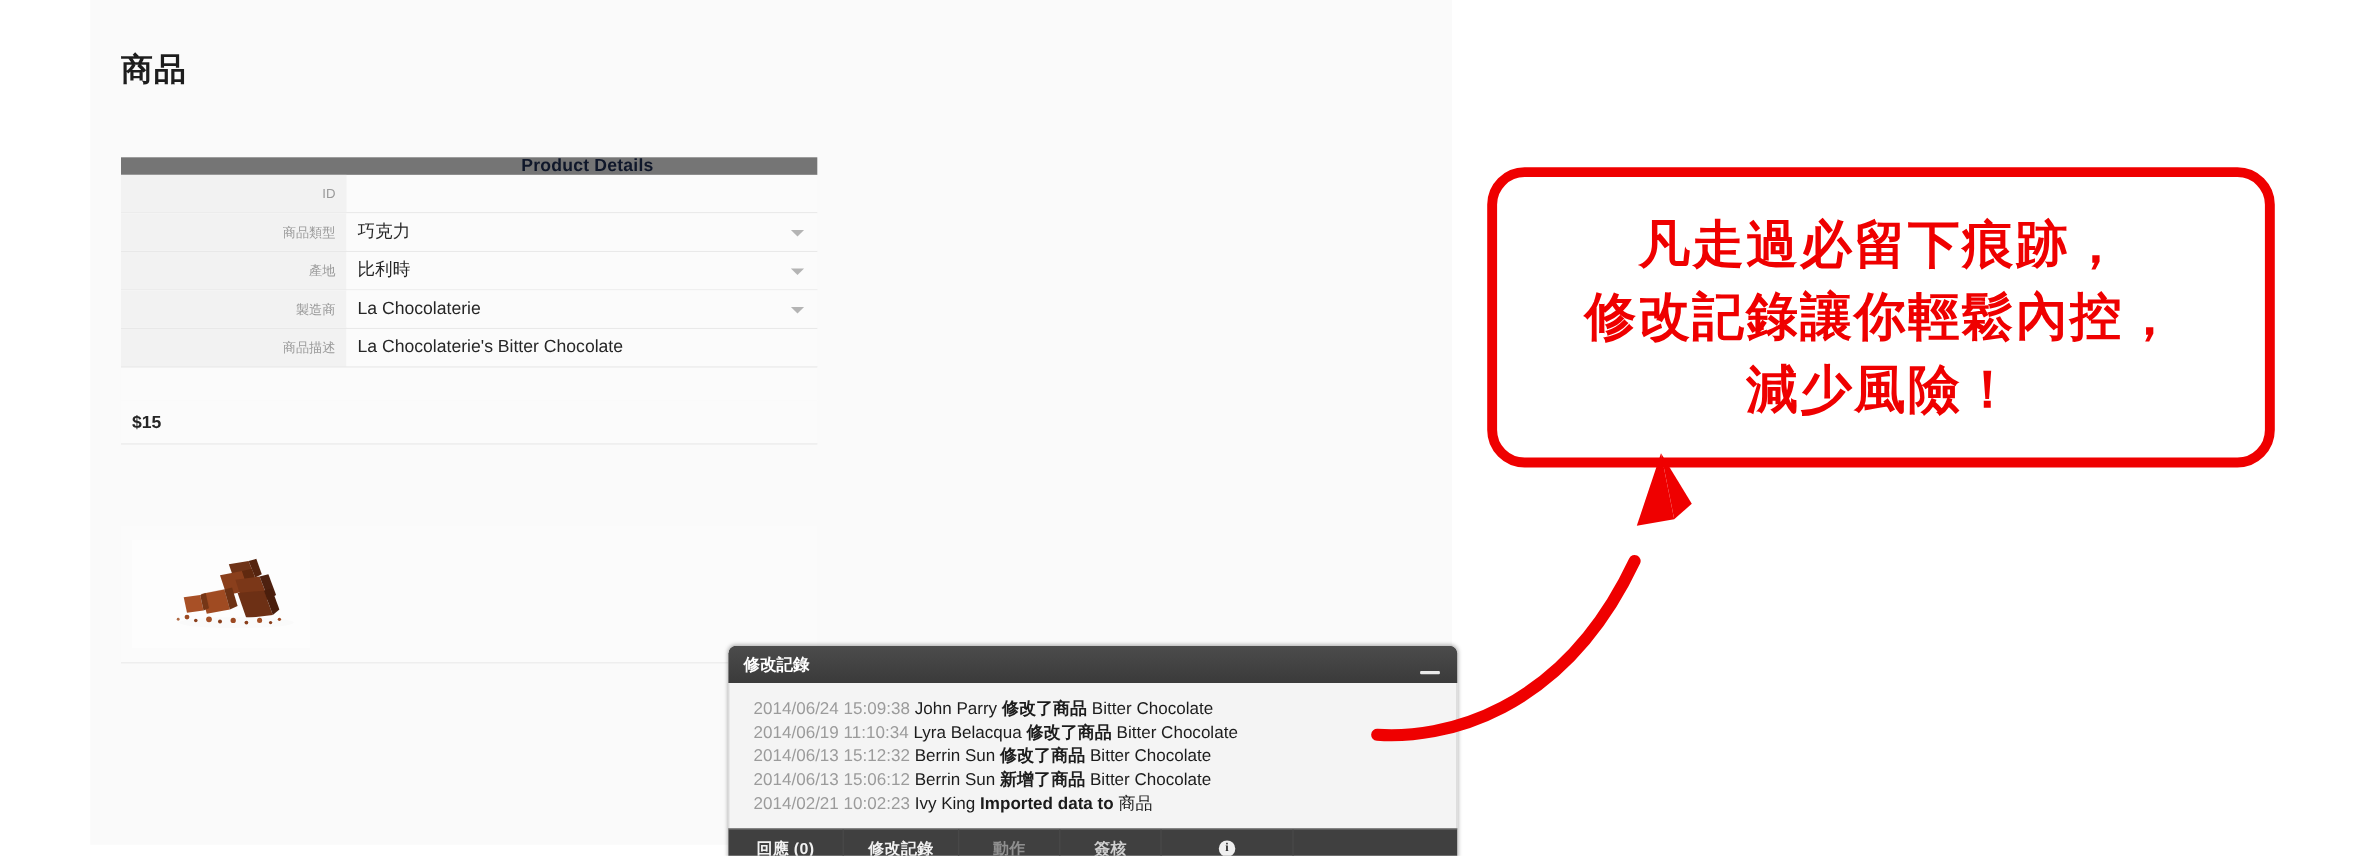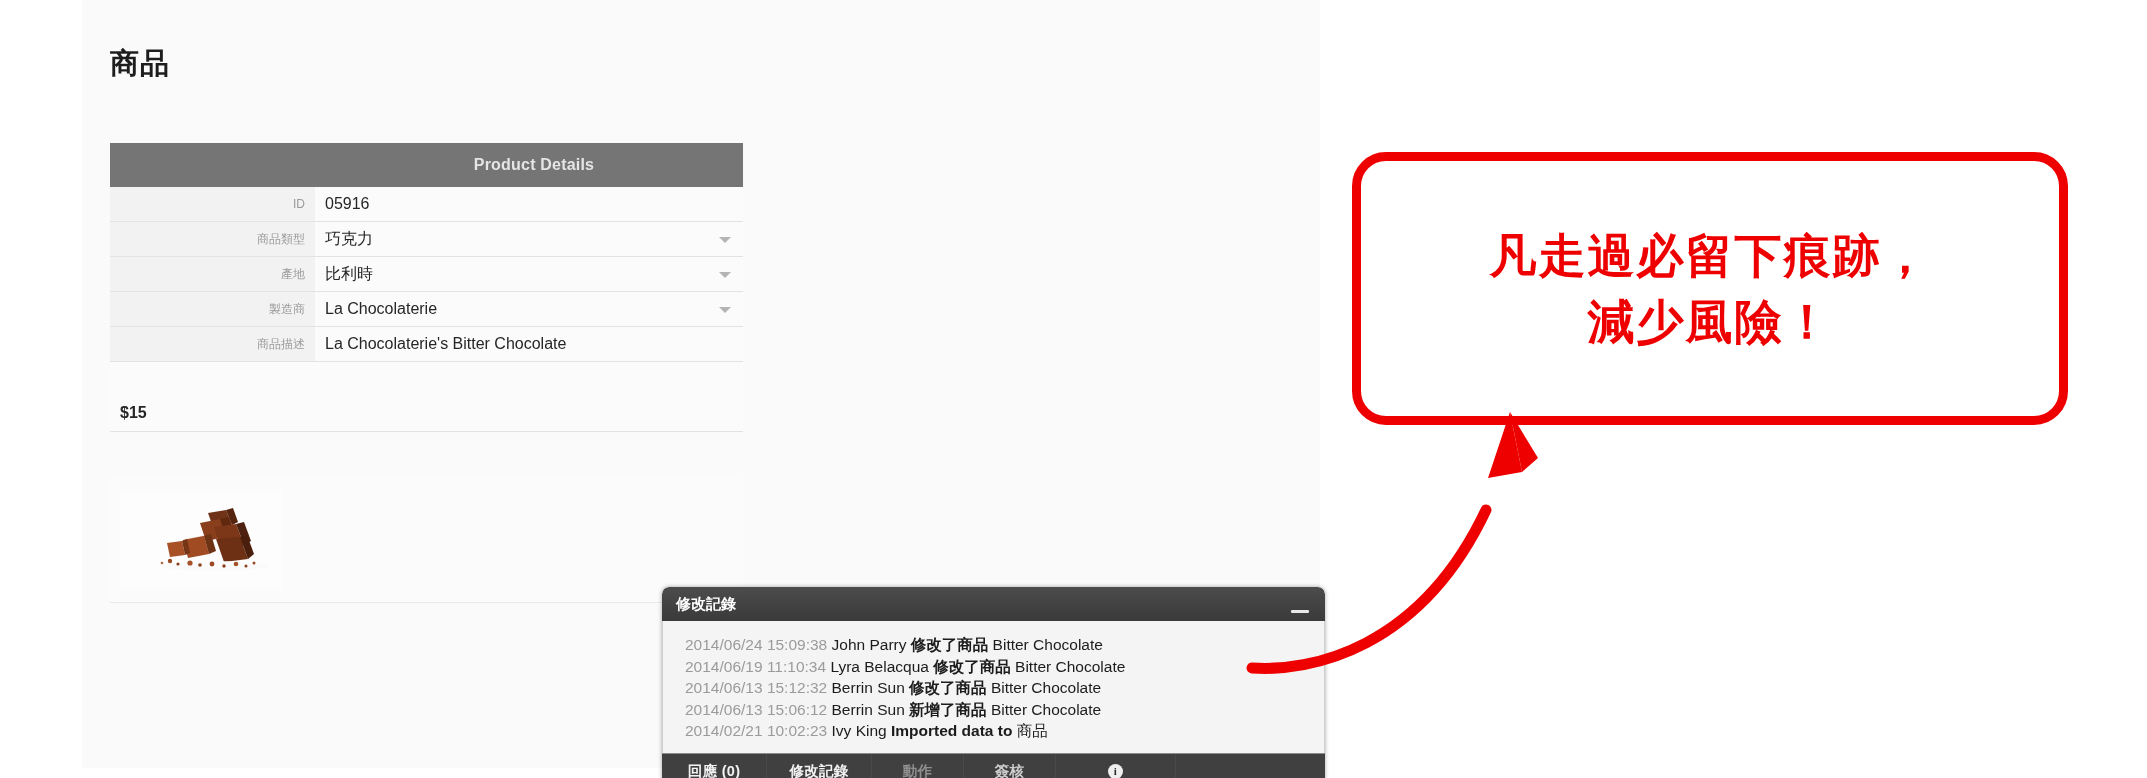--- a/index.html
+++ b/index.html
@@ -27,23 +27,23 @@
     letter-spacing: 1px;
   }
 
   
   .details-table {
     position: absolute;
     left: 28px; top: 143px;
     width: 633px;
   }
   .details-header {
-    height: 44px;
+    height: 16px;
     background: #757575;
-    color: #e5e5e5;
+    color: #0f172a;
     font-size: 16px;
     font-weight: bold;
     display: flex;
     align-items: center;
     justify-content: center;
     padding-left: 215px;
     letter-spacing: .2px;
   }
   .row {
     display: flex;
@@ -234,21 +234,20 @@
 
   <div class="app-page">
 
     <div class="page-title">商品</div>
 
     <div class="details-table">
       <div class="details-header">Product Details</div>
 
       <div class="row">
         <div class="lbl">ID</div>
-        <div class="val">05916</div>
       </div>
 
 
       <div class="row">
         <div class="lbl">商品類型</div>
         <div class="val">巧克力</div>
         <span class="caret"></span>
       </div>
 
       <div class="row">
@@ -358,20 +357,21 @@
       <div class="hp-tab w3">動作</div>
       <div class="hp-tab w4">簽核</div>
       <div class="hp-tab w5">
         <span class="info-glyph">i</span>
       </div>
     </div>
   </div>
 
   <div class="callout">
     <div class="callout-line">凡走過必留下痕跡，</div>
+    <div class="callout-line">修改記錄讓你輕鬆內控，</div>
     <div class="callout-line">減少風險！</div>
   </div>
 
   <svg class="arrow-svg" viewBox="0 0 400 330">
     <path d="M 32 268 C 90 272 200 250 266 110" stroke="#ef0000" stroke-width="11" fill="none" stroke-linecap="round"></path>
     <polygon points="290 12 268 78 302 72" fill="#ef0000"></polygon>
     <polygon points="290 12 302 72 318 58" fill="#ef0000"></polygon>
   </svg>
 
 </div>

